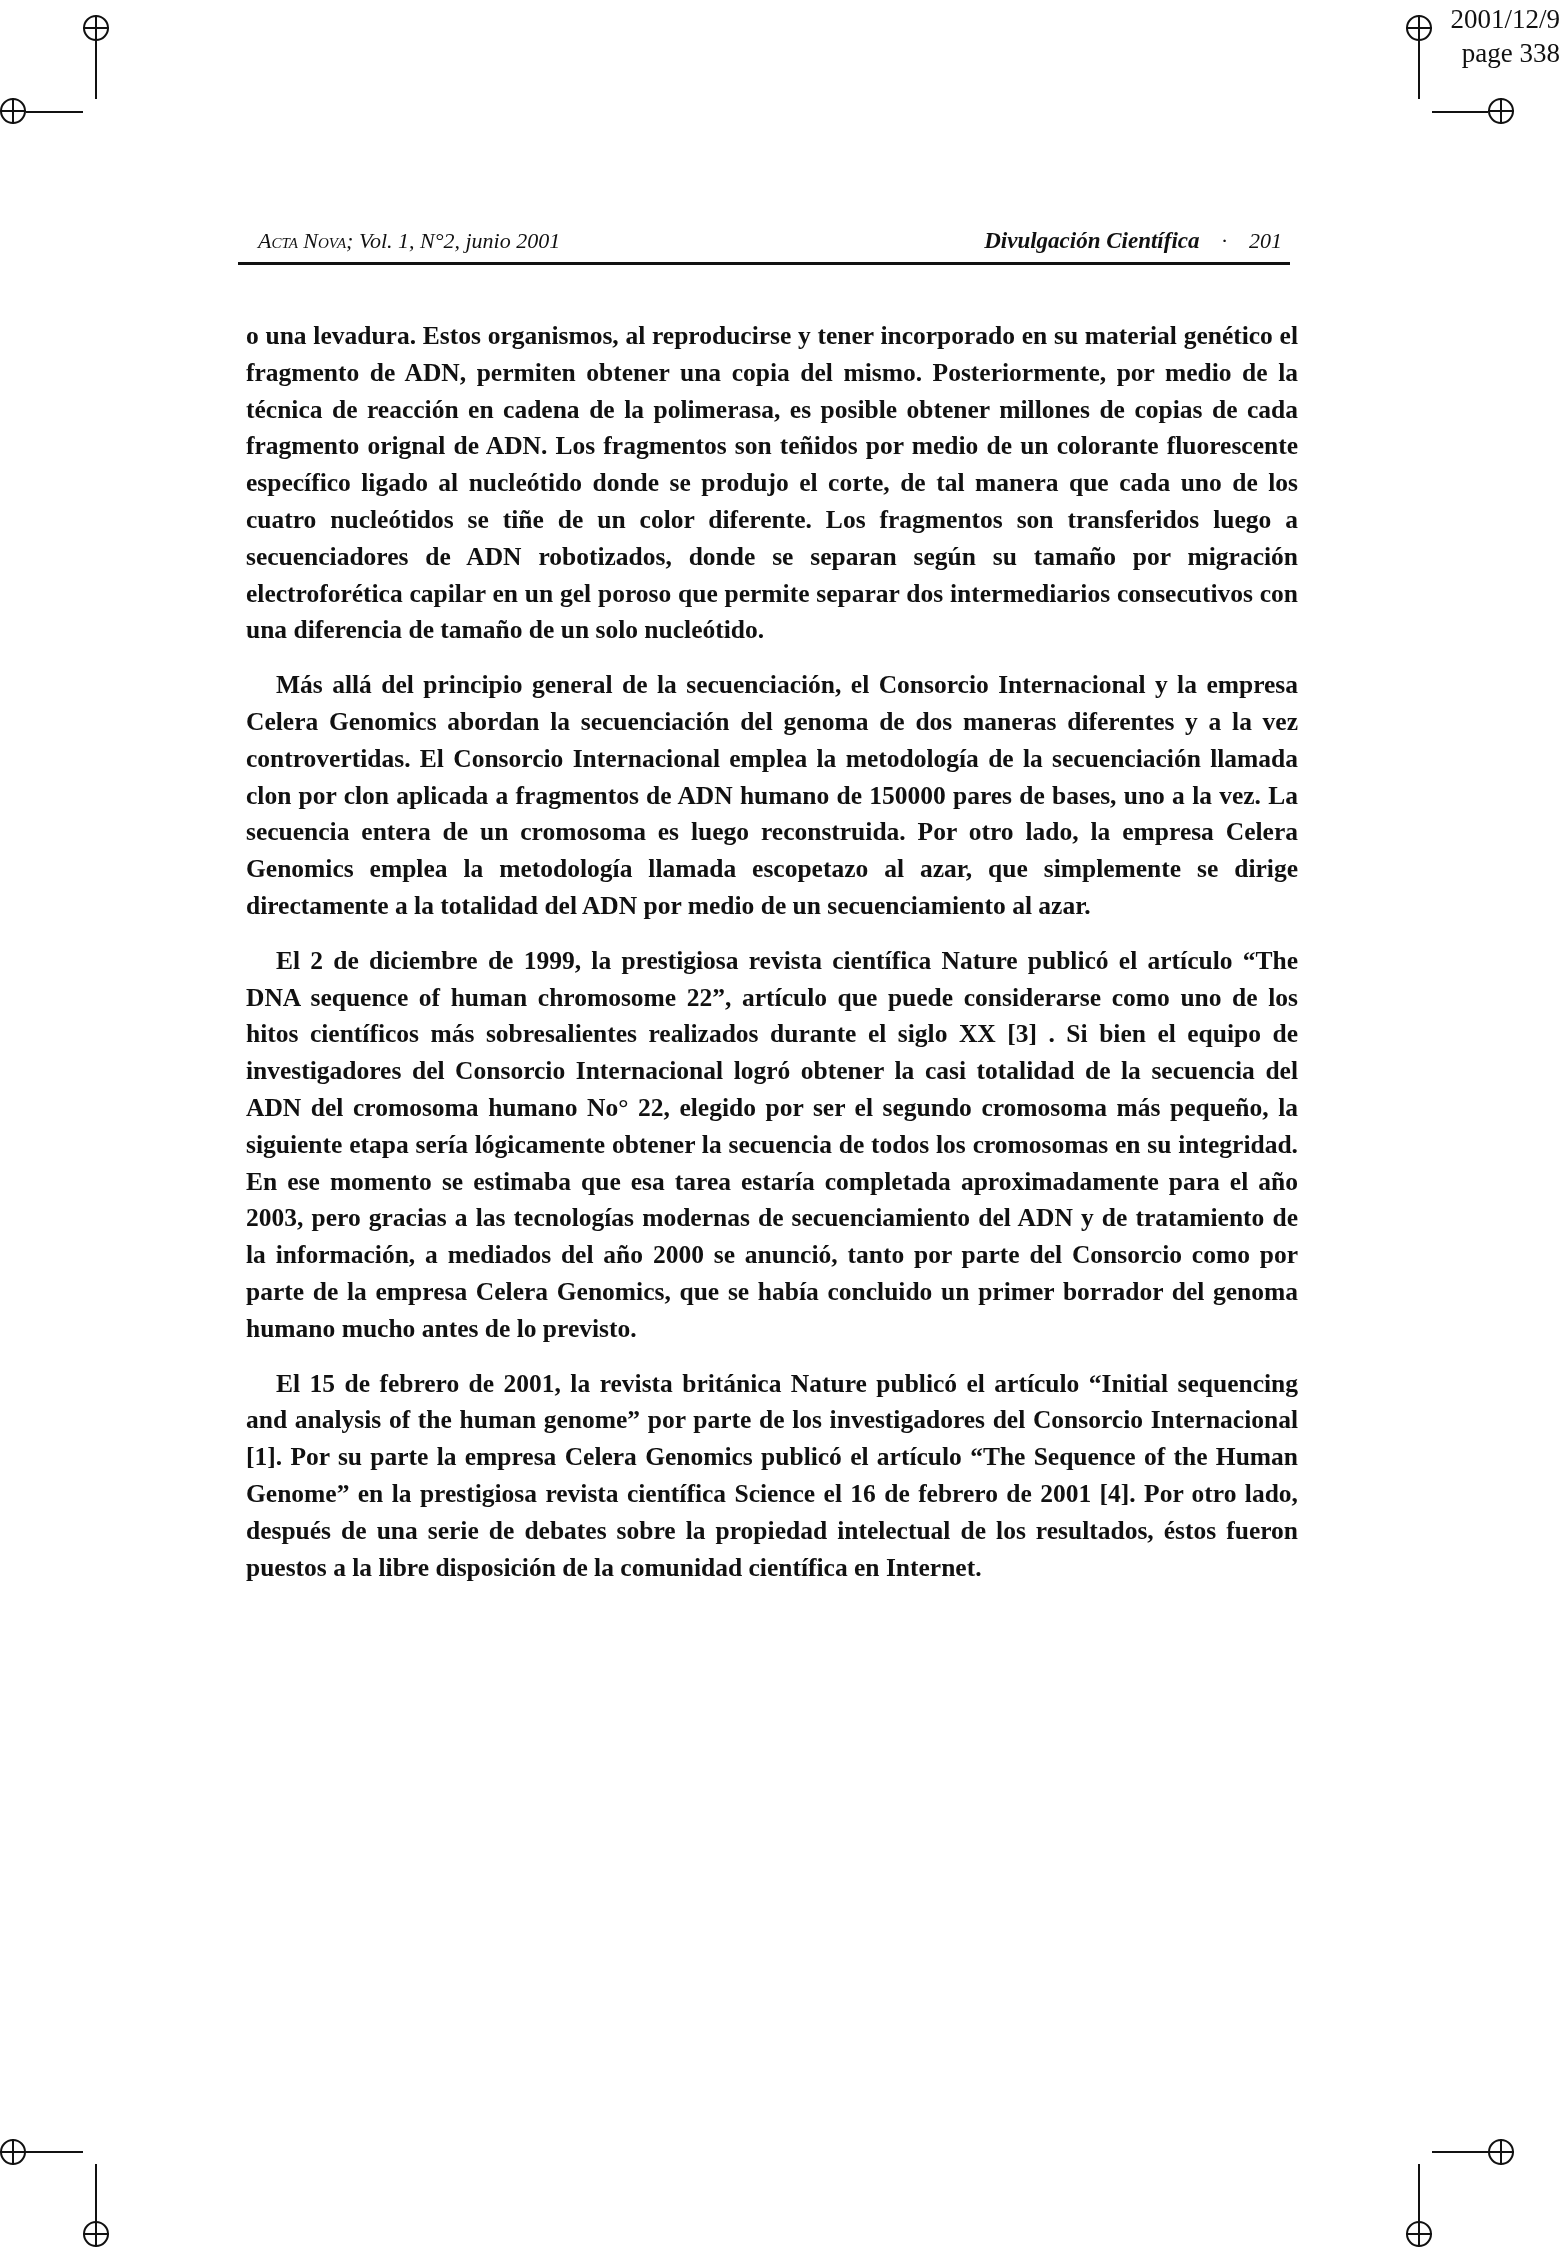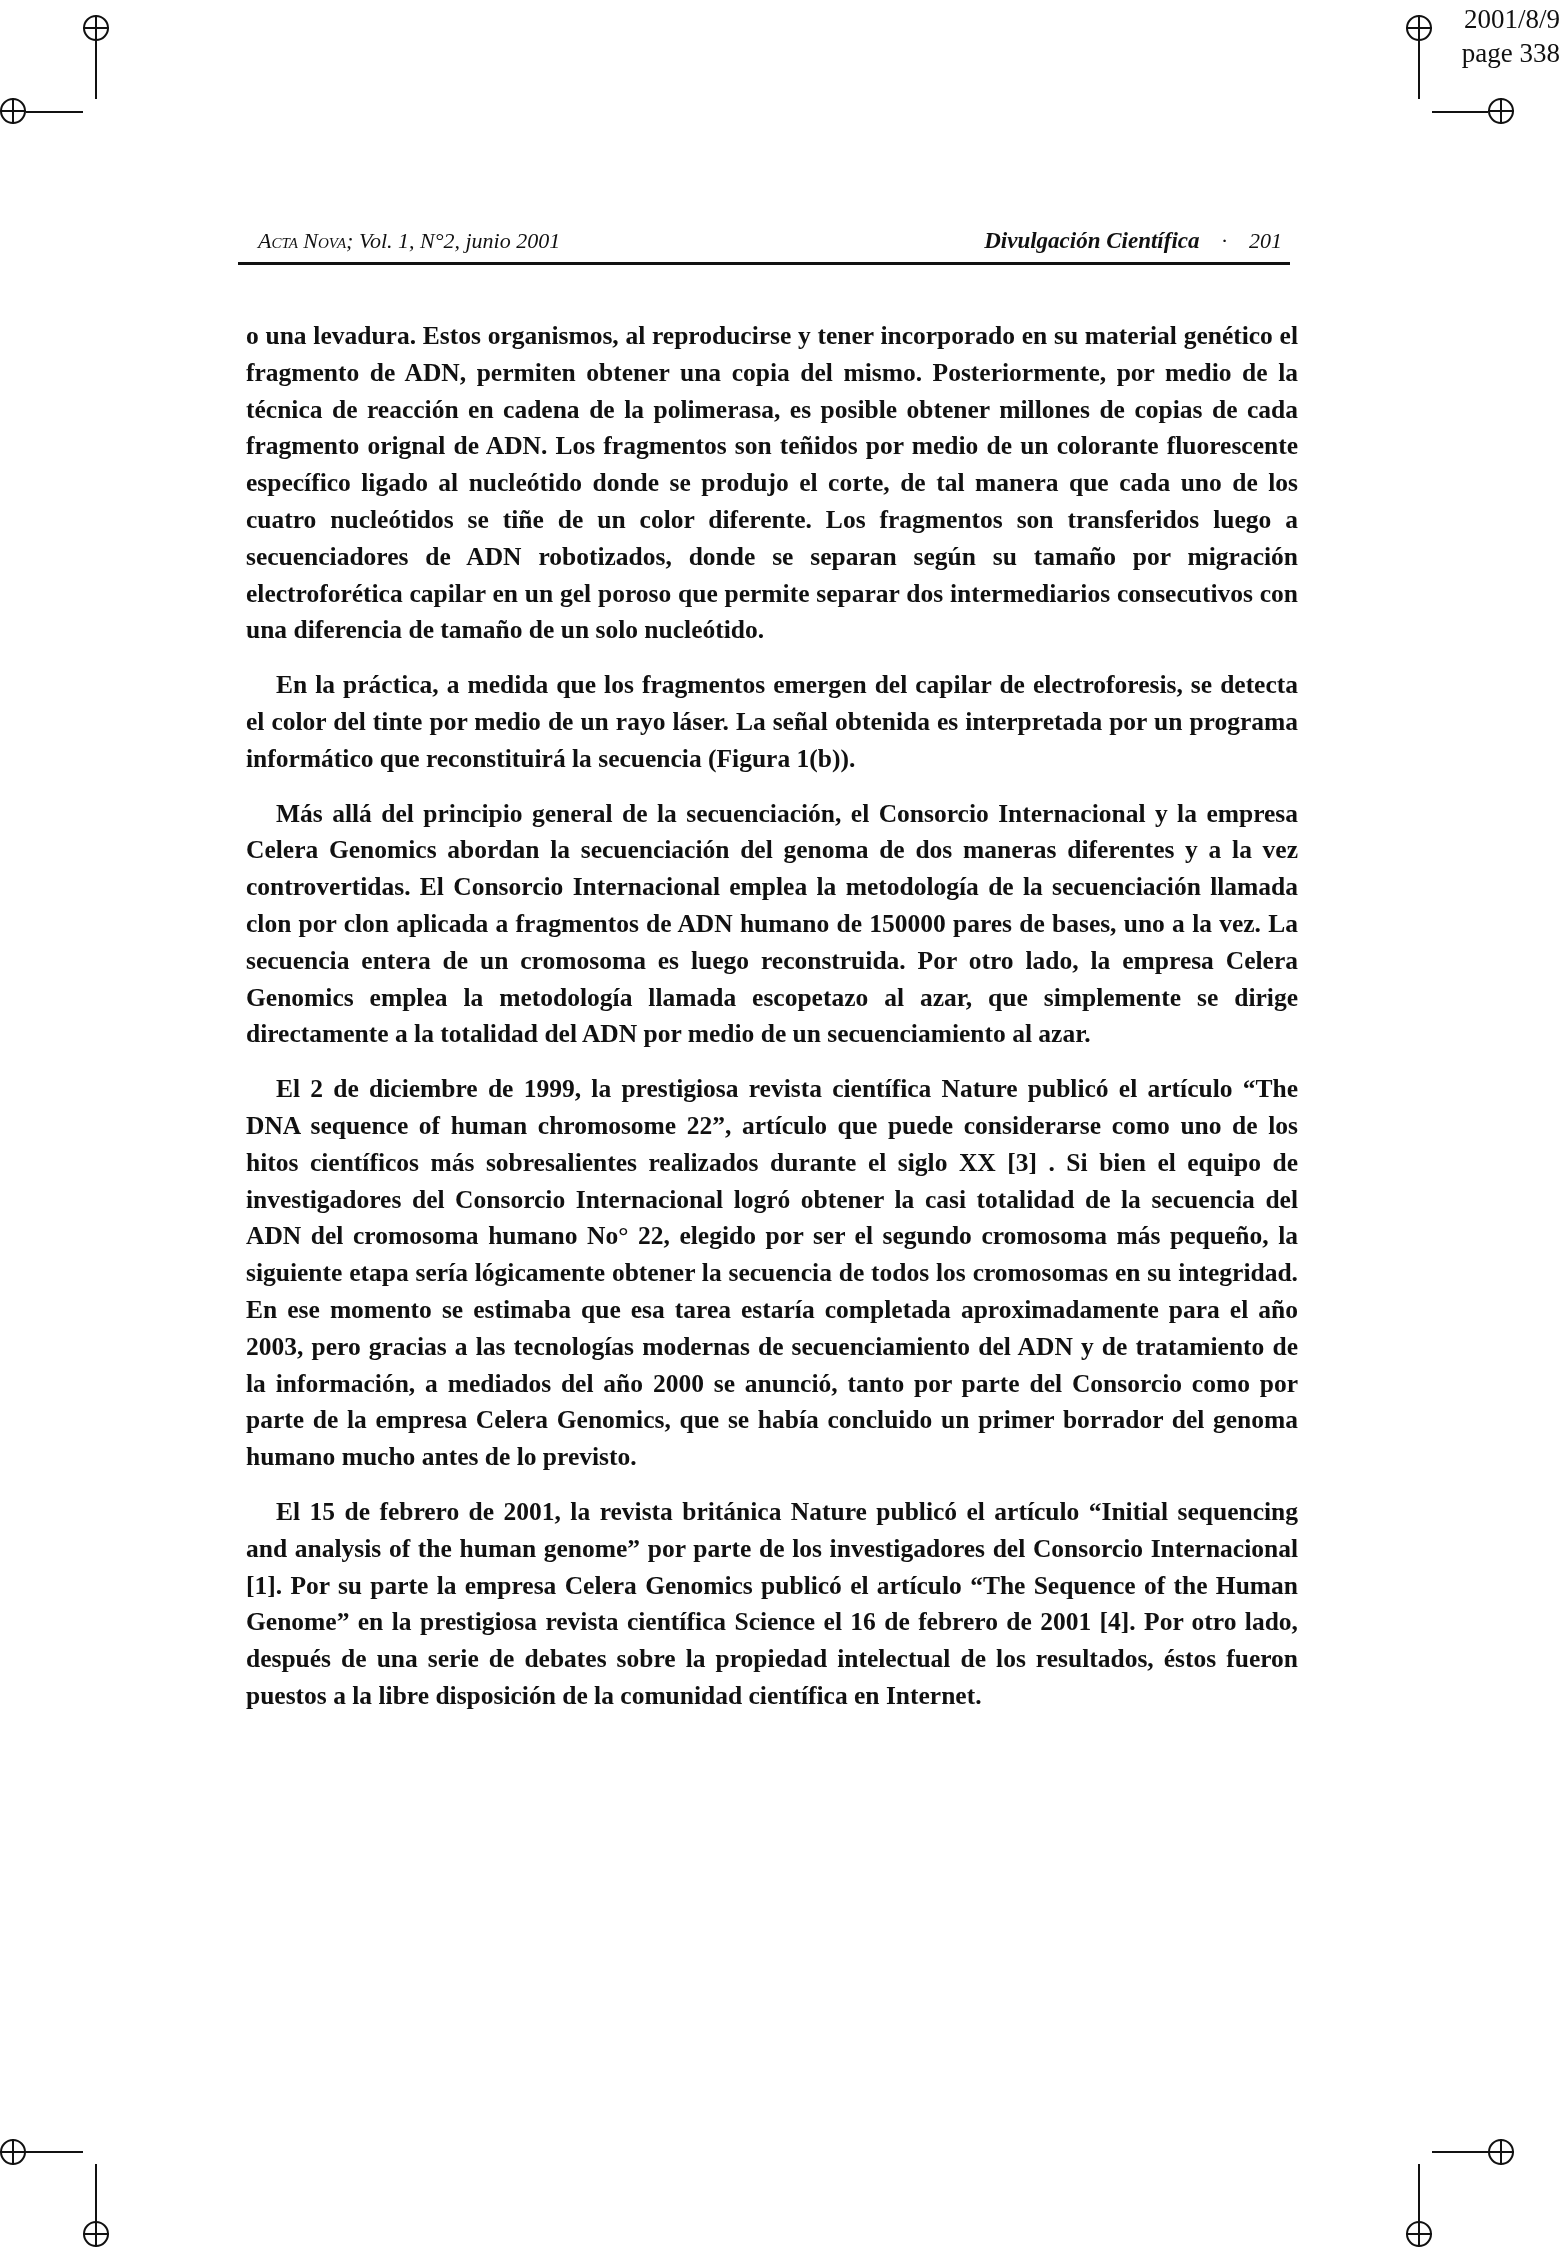--- a/index.html
+++ b/index.html
@@ -55,21 +55,21 @@
 
 <div class="mark">
   <div class="circle" style="left:1406px; top:15px;"></div>
   <div class="vline" style="left:1418px; top:41px; height:58px;"></div>
   <div class="circle" style="left:1488px; top:98px;"></div>
   <div class="hline" style="left:1432px; top:111px; width:56px;"></div>
 </div>
 
 <div class="stamp">
   <span class="clip"></span>
-  <div>2001/8/9</div>
+  <div>2001/12/9</div>
   <div>page 338</div>
 </div>
 
 <div class="mark">
   <div class="circle" style="left:0px; top:2139px;"></div>
   <div class="hline" style="left:26px; top:2151px; width:57px;"></div>
   <div class="vline" style="left:95px; top:2164px; height:58px;"></div>
   <div class="circle" style="left:83px; top:2221px;"></div>
 </div>
 
@@ -85,17 +85,16 @@
     <span class="sc">Acta Nova</span><span>; Vol. 1, N°2, junio 2001</span>
   </div>
   <div class="right">
     <span class="section">Divulgación Científica</span><span class="dot">·</span><span>201</span>
   </div>
 </div>
 <div class="rule"></div>
 
 <div class="body-text">
   <p>o una levadura. Estos organismos, al reproducirse y tener incorporado en su material genético el fragmento de ADN, permiten obtener una copia del mismo. Posteriormente, por medio de la técnica de reacción en cadena de la polimerasa, es posible obtener millones de copias de cada fragmento orignal de ADN. Los fragmentos son teñidos por medio de un colorante fluorescente específico ligado al nucleótido donde se produjo el corte, de tal manera que cada uno de los cuatro nucleótidos se tiñe de un color diferente. Los fragmentos son transferidos luego a secuenciadores de ADN robotizados, donde se separan según su tamaño por migración electroforética capilar en un gel poroso que permite separar dos intermediarios consecutivos con una diferencia de tamaño de un solo nucleótido.</p>
-  <p class="indent">En la práctica, a medida que los fragmentos emergen del capilar de electroforesis, se detecta el color del tinte por medio de un rayo láser. La señal obtenida es interpretada por un programa informático que reconstituirá la secuencia (Figura 1(b)).</p>
   <p class="indent">Más allá del principio general de la secuenciación, el Consorcio Internacional y la empresa Celera Genomics abordan la secuenciación del genoma de dos maneras diferentes y a la vez controvertidas. El Consorcio Internacional emplea la metodología de la secuenciación llamada clon por clon aplicada a fragmentos de ADN humano de 150000 pares de bases, uno a la vez. La secuencia entera de un cromosoma es luego reconstruida. Por otro lado, la empresa Celera Genomics emplea la metodología llamada escopetazo al azar, que simplemente se dirige directamente a la totalidad del ADN por medio de un secuenciamiento al azar.</p>
   <p class="indent">El 2 de diciembre de 1999, la prestigiosa revista científica Nature publicó el artículo “The DNA sequence of human chromosome 22”, artículo que puede considerarse como uno de los hitos científicos más sobresalientes realizados durante el siglo XX [3] . Si bien el equipo de investigadores del Consorcio Internacional logró obtener la casi totalidad de la secuencia del ADN del cromosoma humano No° 22, elegido por ser el segundo cromosoma más pequeño, la siguiente etapa sería lógicamente obtener la secuencia de todos los cromosomas en su integridad. En ese momento se estimaba que esa tarea estaría completada aproximadamente para el año 2003, pero gracias a las tecnologías modernas de secuenciamiento del ADN y de tratamiento de la información, a mediados del año 2000 se anunció, tanto por parte del Consorcio como por parte de la empresa Celera Genomics, que se había concluido un primer borrador del genoma humano mucho antes de lo previsto.</p>
   <p class="indent">El 15 de febrero de 2001, la revista británica Nature publicó el artículo “Initial sequencing and analysis of the human genome” por parte de los investigadores del Consorcio Internacional [1]. Por su parte la empresa Celera Genomics publicó el artículo “The Sequence of the Human Genome” en la prestigiosa revista científica Science el 16 de febrero de 2001 [4]. Por otro lado, después de una serie de debates sobre la propiedad intelectual de los resultados, éstos fueron puestos a la libre disposición de la comunidad científica en Internet.</p>
 </div>
 
 </body></html>

